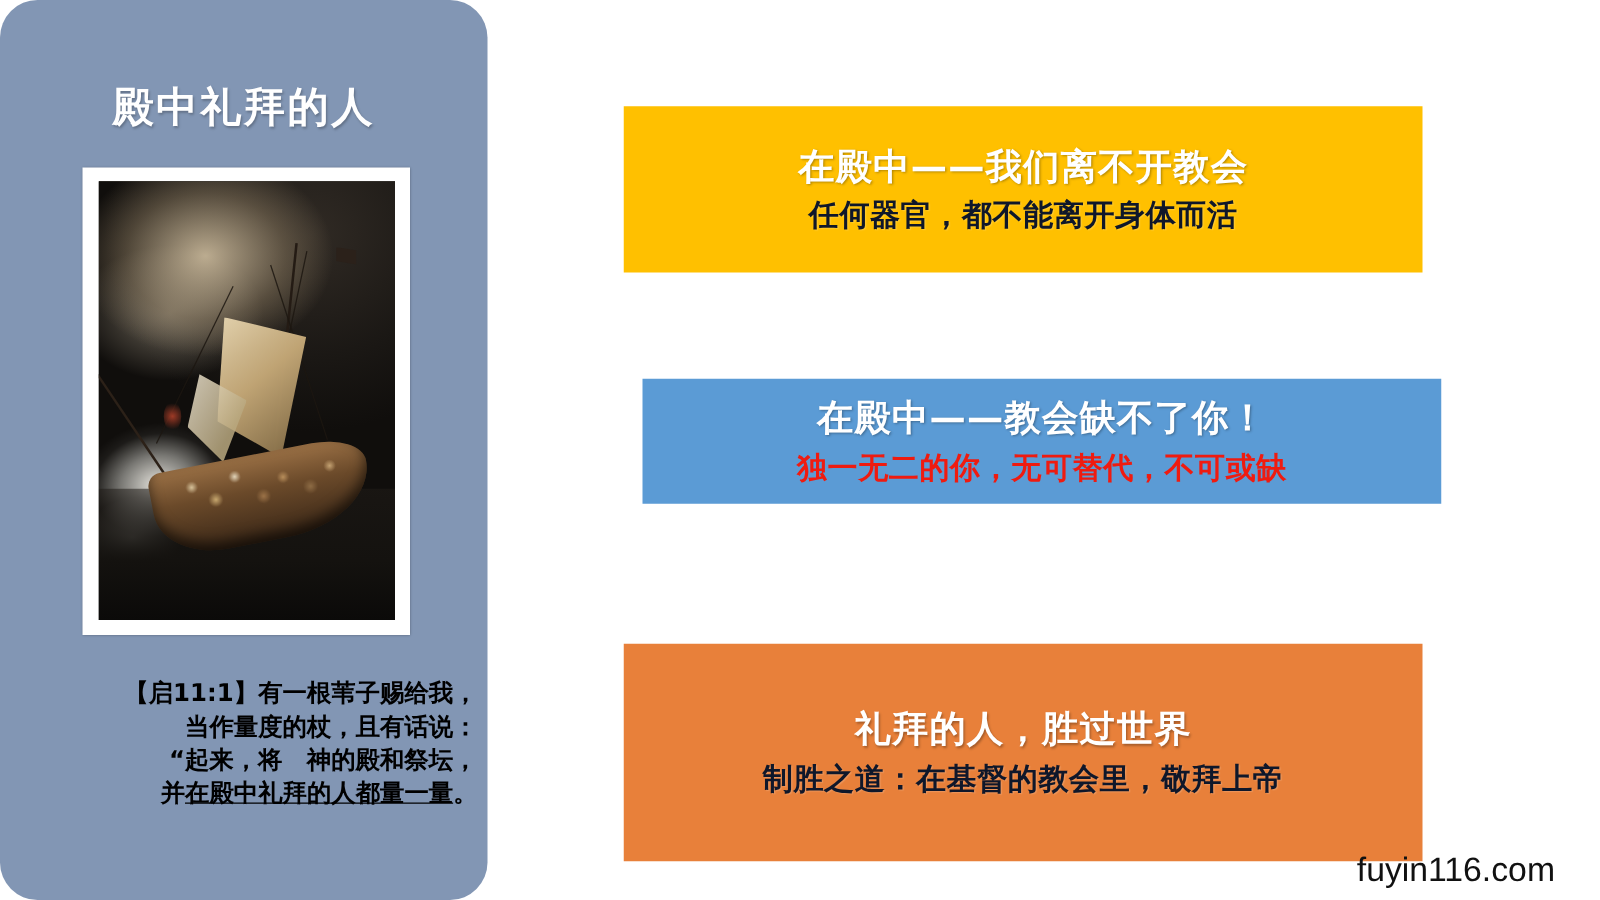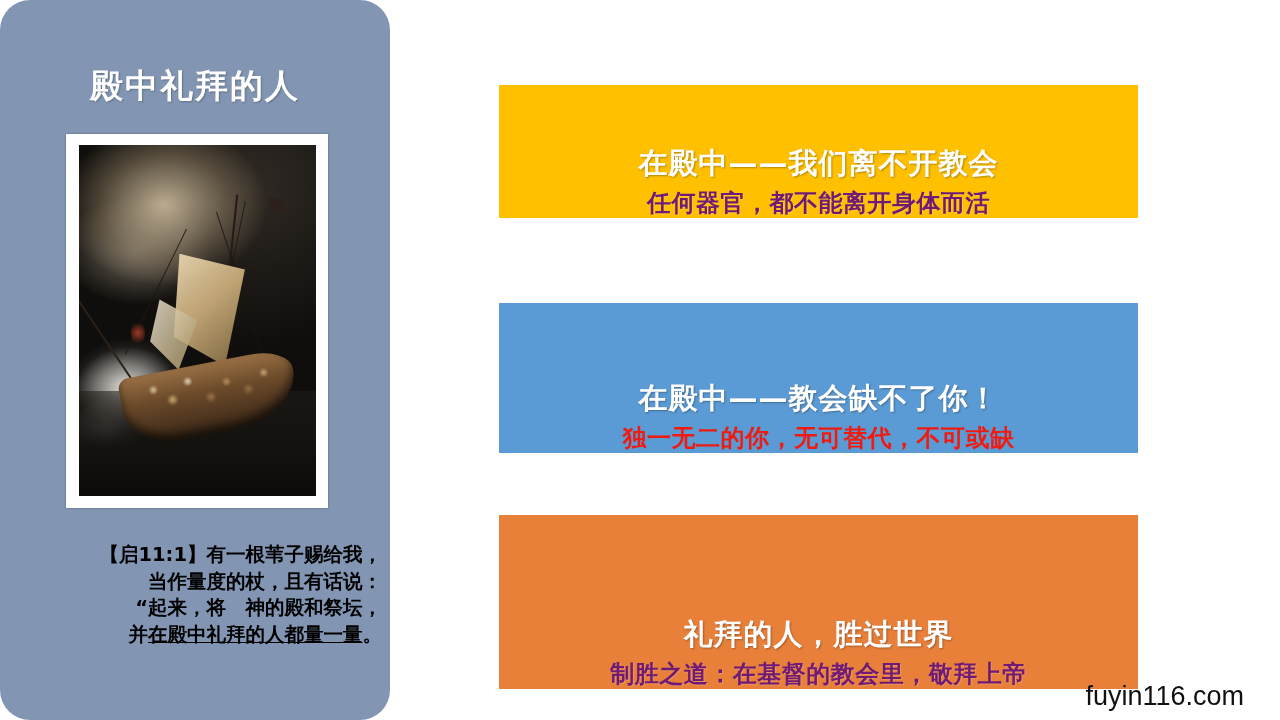--- a/index.html
+++ b/index.html
@@ -198,42 +198,42 @@
 
   
   .box {
     position: absolute;
     left: 499px;
     width: 639px;
     box-sizing: border-box;
     display: flex;
     flex-direction: column;
     align-items: center;
-    justify-content: flex-end;
+    justify-content: center;
   }
   .box-yellow { top: 85px;  height: 133px; background: #FFC000; }
-  .box-blue   { top: 303px; height: 150px; background: #5B9BD5; }
+  .box-blue   { top: 303px; height: 100px; background: #5B9BD5; margin-left: 15px; }
   .box-orange { top: 515px; height: 174px; background: #E8803A; }
 
   .line1 {
     color: #ffffff;
     font-size: 29px;
     font-weight: bold;
     letter-spacing: 1px;
     line-height: 1.2;
     text-shadow: 1px 1px 2px rgba(0,0,0,0.30);
   }
   .line2 {
     font-size: 24px;
     font-weight: bold;
     letter-spacing: 0.5px;
     line-height: 1.25;
     margin-top: 7px;
   }
-  .line2.black { color: #701a75; text-shadow: 1px 1px 1px rgba(255,255,255,0.18); }
+  .line2.black { color: #0f172a; text-shadow: 1px 1px 1px rgba(255,255,255,0.18); }
   .line2.red   { color: #ef1b10; }
 
   .watermark {
     position: absolute;
     right: 36px;
     bottom: 8px;
     color: #111111;
     font-size: 27px;
     font-family: "Liberation Sans", sans-serif;
     letter-spacing: 0px;

